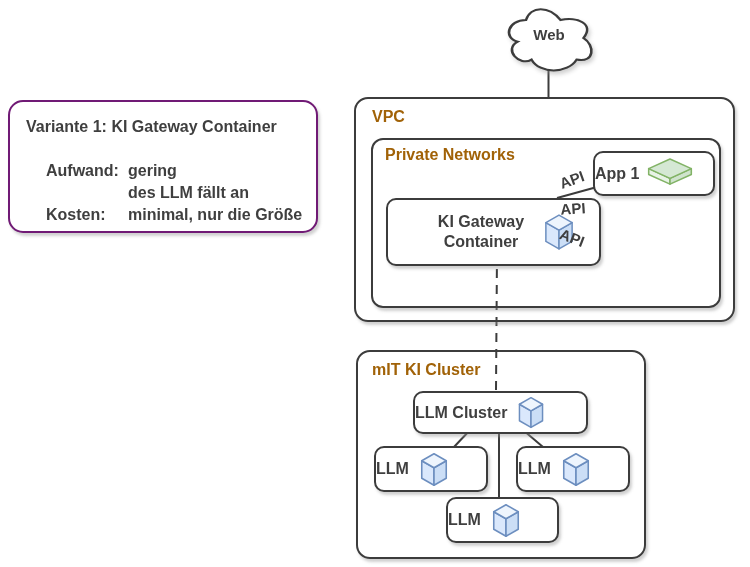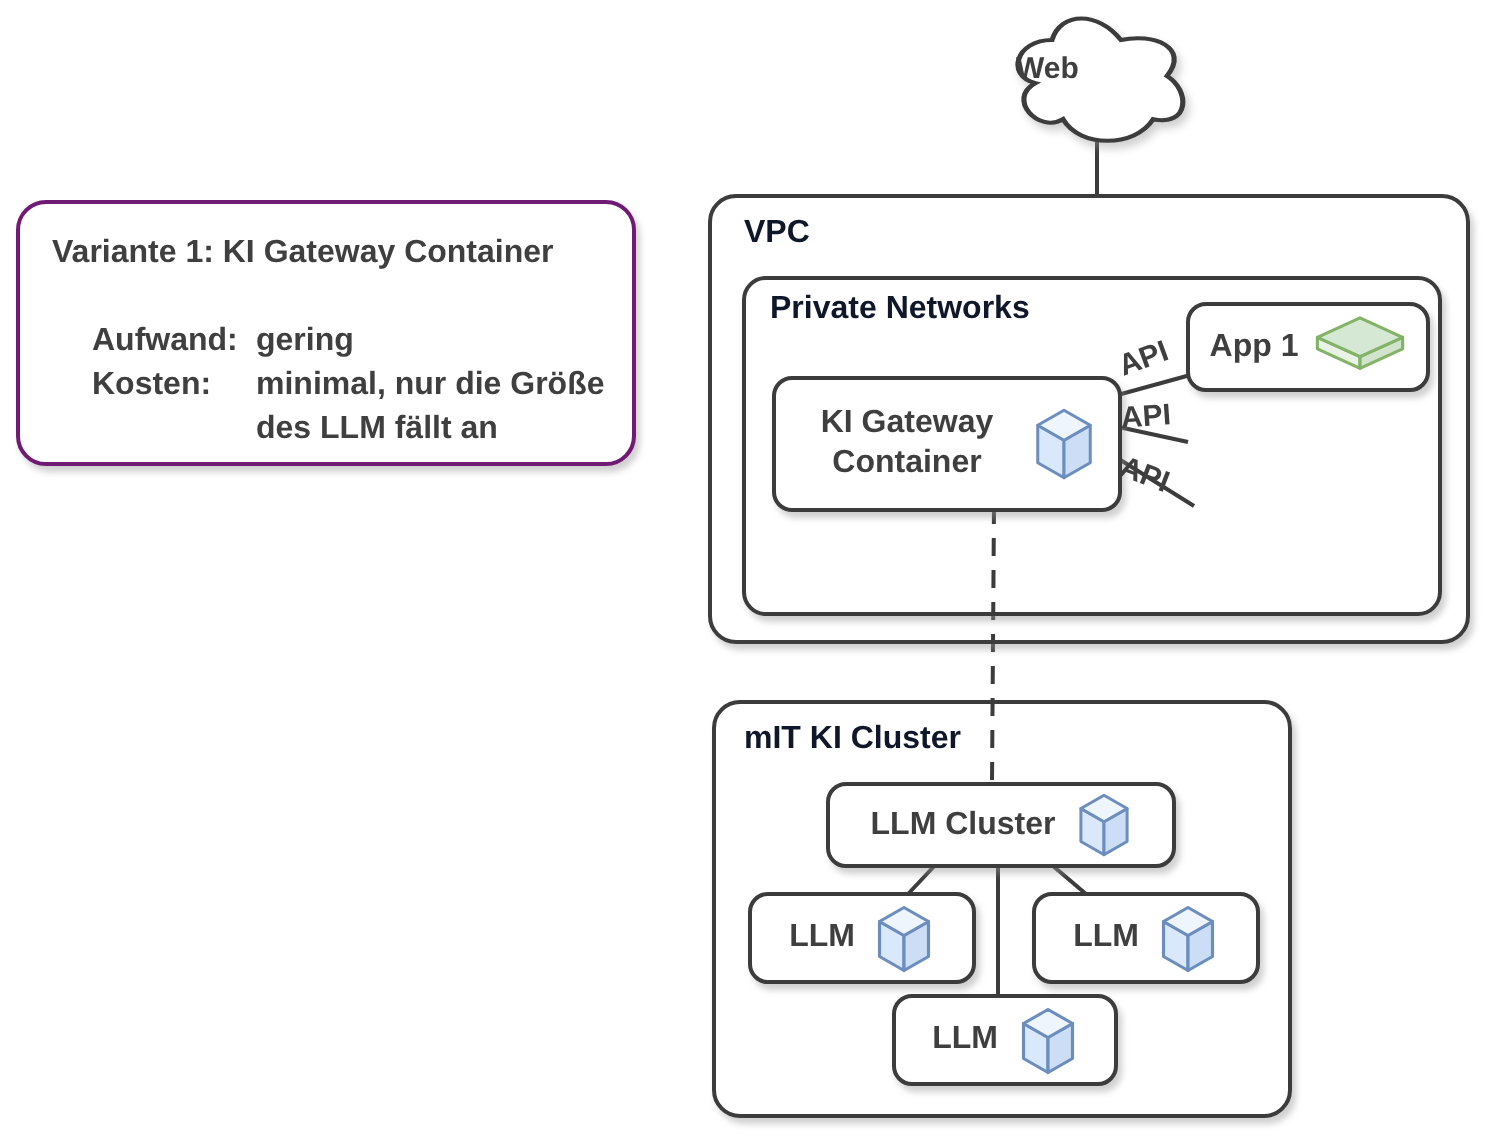--- a/index.html
+++ b/index.html
@@ -7,27 +7,27 @@
     position:relative; width:750px; height:567px; background:#ffffff;
     font-family:"Liberation Sans", sans-serif; color:#3f3f3f; overflow:hidden;
   }
   svg.overlay { position:absolute; left:0; top:0; width:750px; height:567px; z-index:1; pointer-events:none; }
 
   
   .container-box {
     position:absolute; border:2px solid #3c3c3c; border-radius:14px;
     background:transparent; box-shadow:2px 3px 3px rgba(150,150,150,0.45); z-index:2;
   }
-  .box-title { position:absolute; font-weight:bold; font-size:16px; color:#0f172a; white-space:nowrap; }
+  .box-title { position:absolute; font-weight:bold; font-size:16px; color:#a16207; white-space:nowrap; }
 
   
   .node {
     position:absolute; border:2px solid #3c3c3c; border-radius:10px; background:#ffffff;
     box-shadow:2px 3px 3px rgba(150,150,150,0.45); z-index:3;
-    display:flex; align-items:center; justify-content:center; gap:10px;
+    display:flex; align-items:center; gap:10px;
     font-weight:bold; font-size:16px; color:#3f3f3f;
   }
   .node .node-label { text-align:center; line-height:20px; }
 
   
   .note {
     position:absolute; left:8px; top:100px; width:310px; height:133px;
     border:2px solid #701a75; border-radius:15px; background:#ffffff;
     box-shadow:2px 3px 3px rgba(150,150,150,0.45); z-index:2;
     padding:14px 10px 0 16px; box-sizing:border-box;
@@ -35,34 +35,34 @@
   }
   .note-title { margin-bottom:22px; white-space:nowrap; }
   .note-row { display:flex;margin-left:20px; }
   .note-row .note-label { width:82px; flex:0 0 82px; }
   .note-row .note-value { white-space:nowrap; }
 
   
   .cloud-svg { position:absolute; left:503px; top:2px; z-index:2;
     filter:drop-shadow(2px 3px 2px rgba(150,150,150,0.45)); }
   .cloud-label {
-    position:absolute; left:508px; top:26px; width:82px; 
+    position:absolute; left:508px; top:26px; width:82px; text-align:center;
     font-weight:bold; font-size:15px; color:#3f3f3f; z-index:3;
   }
 
   
   .api-label {
     position:absolute; width:40px; text-align:center; font-weight:bold; font-size:15px;
     color:#3f3f3f; z-index:4; line-height:18px;
   }
 
   .icon-svg { flex:0 0 auto; }
 
   
-  .gateway  { left:386px; top:188px; width:171px; height:64px; }
+  .gateway  { left:386px; top:198px; width:171px; height:64px;padding-left:40px; }
   .app-1    { left:593px; top:151px; width:118px; height:41px; gap:8px; }
   .app-2    { left:593px; top:200px; width:118px; height:41px; gap:8px; }
   .app-3    { left:593px; top:249px; width:118px; height:41px; gap:8px; }
   .service  { left:413px; top:391px; width:171px; height:39px; }
   .llm-1    { left:374px; top:446px; width:110px; height:42px; }
   .llm-2    { left:516px; top:446px; width:110px; height:42px; }
   .llm-3    { left:446px; top:497px; width:109px; height:42px; }
 </style>
 </head>
 <body>
@@ -84,26 +84,26 @@
     <line x1="499" y1="430" x2="499" y2="498" stroke="#3c3c3c" stroke-width="2"></line>
   </svg>
 
   <div class="note">
     <div class="note-title">Variante 1: KI Gateway Container</div>
     <div class="note-row">
       <span class="note-label">Aufwand:</span>
       <span class="note-value">gering</span>
     </div>
     <div class="note-row">
+      <span class="note-label"></span>
+      <span class="note-value">des LLM fällt an</span>
+    </div>
+    <div class="note-row">
       <span class="note-label">Kosten:</span>
       <span class="note-value">minimal, nur die Größe</span>
-    </div>
-    <div class="note-row">
-      <span class="note-label"></span>
-      <span class="note-value">des LLM fällt an</span>
     </div>
   </div>
 
   <svg class="cloud-svg" width="92" height="72" viewBox="0 0 1 1" preserveAspectRatio="none" xmlns="http://www.w3.org/2000/svg">
     <path d="M 0.25,0.25 C 0.05,0.25 0,0.5 0.16,0.55 C 0,0.66 0.18,0.9 0.31,0.8 C 0.4,1 0.7,1 0.8,0.8 C 1,0.85 1,0.6 0.875,0.5 C 1,0.3 0.8,0.2 0.625,0.25 C 0.5,0.05 0.3,0.05 0.25,0.25 Z" fill="#ffffff" stroke="#3c3c3c" stroke-width="0.028" vector-effect="none"></path>
   </svg>
   <div class="cloud-label">Web</div>
 
   <div class="container-box" style="left:354px; top:97px; width:377px; height:221px;"></div>
   <div class="box-title" style="left:372px; top:108px; z-index:3;">VPC</div>

